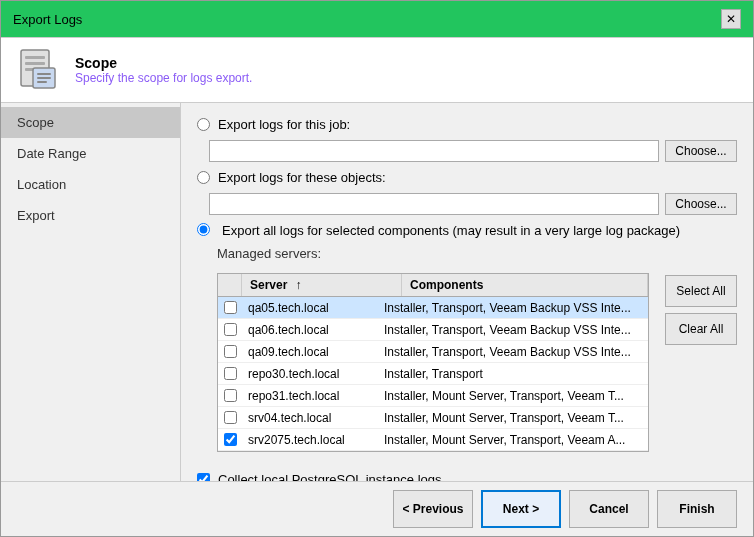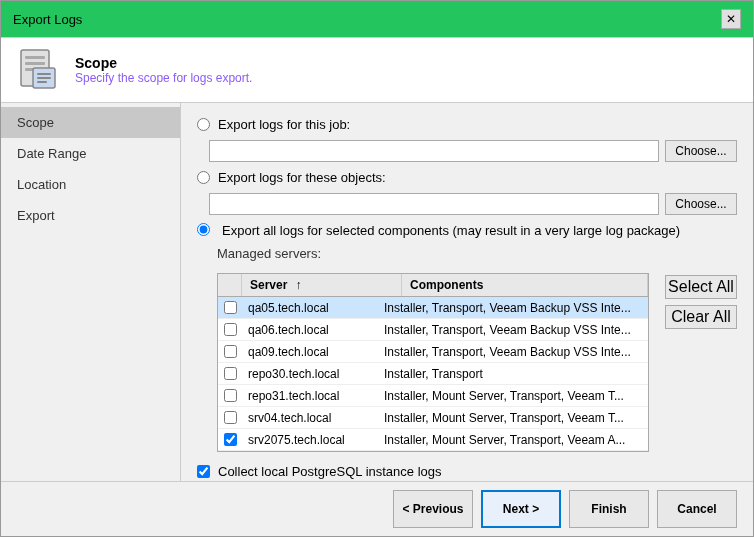--- a/index.html
+++ b/index.html
@@ -185,43 +185,43 @@
       white-space: nowrap;
     }
     .tc-components {
       flex: 1;
       overflow: hidden;
       text-overflow: ellipsis;
       white-space: nowrap;
     }
     .btn-side {
       width: 72px;
-      height: 24px;
+      height: 32px;
       background: #e8e8e8;
       border: 1px solid #aaa;
       cursor: pointer;
-      font-size: 16px;
+      font-size: 12px;
     }
     .export-all-row {
       display: flex;
       align-items: flex-start;
       gap: 12px;
     }
     .table-wrapper {
       flex: 1;
       border: 1px solid #aaa;
       background: #fff;
       display: flex;
       flex-direction: column;
     }
     .checkbox-row {
       display: flex;
       align-items: center;
       gap: 8px;
-      margin-top: 4px;
+      margin-top: 12px;
     }
     .btn-footer {
       width: 80px;
       height: 38px;
       background: #e8e8e8;
       border: 1px solid #aaa;
       cursor: pointer;
       font-size: 12px;
       font-weight: bold;
     }
@@ -393,16 +393,16 @@
         <input type="checkbox" id="pg" checked="" style="">
         <label for="pg">Collect local PostgreSQL instance logs</label>
       </div>
 
     </div>
   </div>
 
   <div class="footer">
     <button class="btn-footer">&lt; Previous</button>
     <button class="btn-footer active">Next &gt;</button>
+    <button class="btn-footer">Cancel</button>
     <button class="btn-footer">Finish</button>
-    <button class="btn-footer">Cancel</button>
   </div>
 </div>
 
 </body></html>

